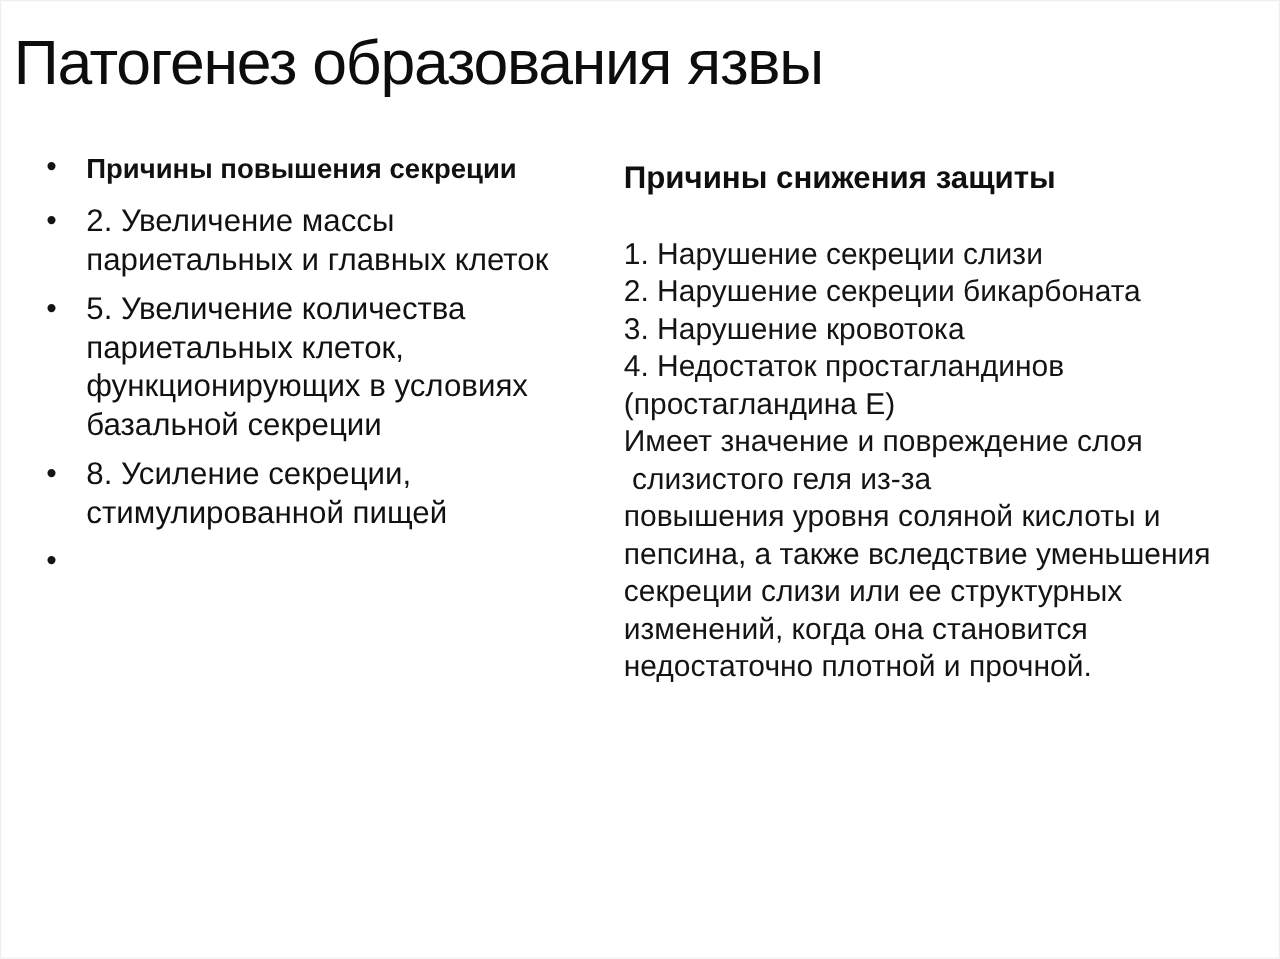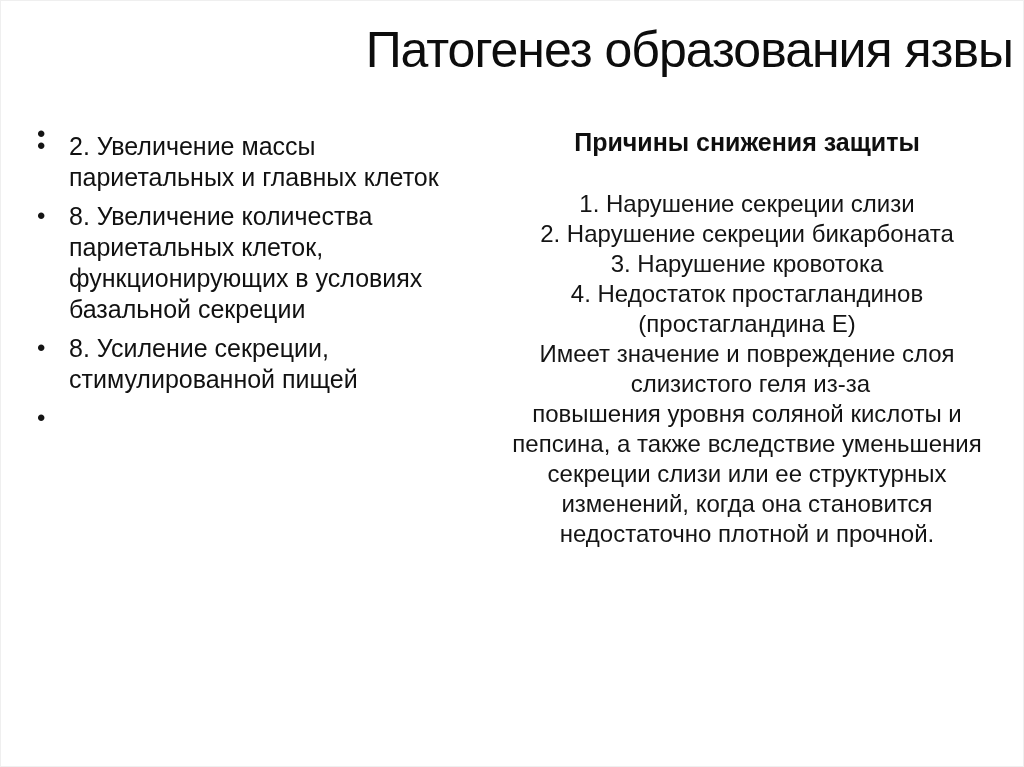--- a/index.html
+++ b/index.html
@@ -13,21 +13,21 @@
     height: 765px;
     border: 1px solid #efefef;
     background: #ffffff;
     font-family: "Liberation Sans", sans-serif;
     color: #111111;
     overflow: hidden;
     box-sizing: content-box;
   }
   .title {
     margin: 20px 10px 0 10px;
-    text-align: right;
+    text-align: left;
     font-size: 50px;
     font-weight: 400;
     letter-spacing: -1px;
     line-height: 58px;
     color: #0d0d0d;
   }
   .intro {
     margin: 16px 26px 0 30px;
     font-size: 26px;
     line-height: 33px;
@@ -67,21 +67,20 @@
     white-space: pre-wrap;
   }
   .li-text.bold {
     font-weight: bold;
     font-size: 22px;
   }
   .col-right {
     flex: 1 1 auto;
     margin-left: 16px;
     padding-top: 8px;
-    text-align: center;
   }
   .rc-heading {
     font-weight: bold;
     font-size: 25px;
     line-height: 30px;
     margin-bottom: 2px;
     color: #0f0f0f;
   }
   .rc-body {
     font-size: 24px;
@@ -97,29 +96,30 @@
 <div class="slide">
 
   <h1 class="title">Патогенез образования язвы</h1>
 
 
   <div class="columns">
 
     <ul class="col-left">
       <li class="heading-li">
         <span class="bullet">•</span>
+        <span class="li-text bold">Причины повышения секреции</span>
       </li>
       <li>
         <span class="bullet">•</span>
         <span class="li-text">2. Увеличение массы
 париетальных и главных клеток</span>
       </li>
       <li>
         <span class="bullet">•</span>
-        <span class="li-text">8. Увеличение количества
+        <span class="li-text">5. Увеличение количества
 париетальных клеток,
 функционирующих в условиях
 базальной секреции</span>
       </li>
       <li>
         <span class="bullet">•</span>
         <span class="li-text">8. Усиление секреции,
 стимулированной пищей</span>
       </li>
       <li>

